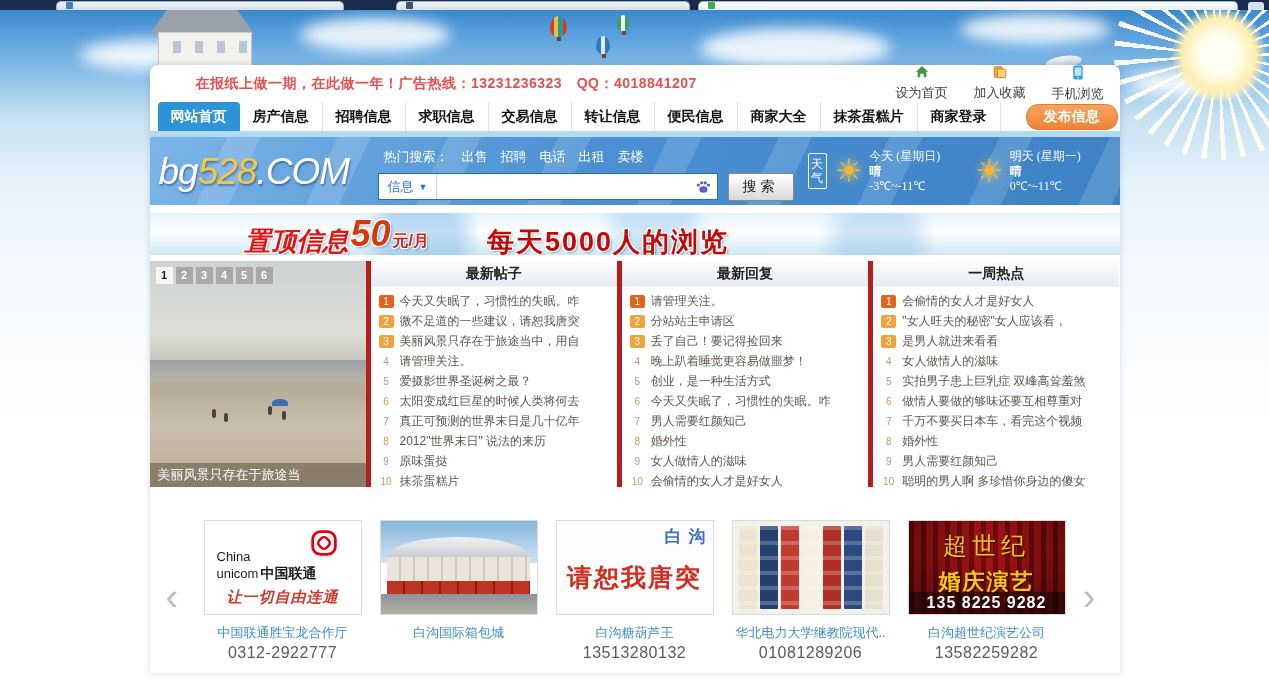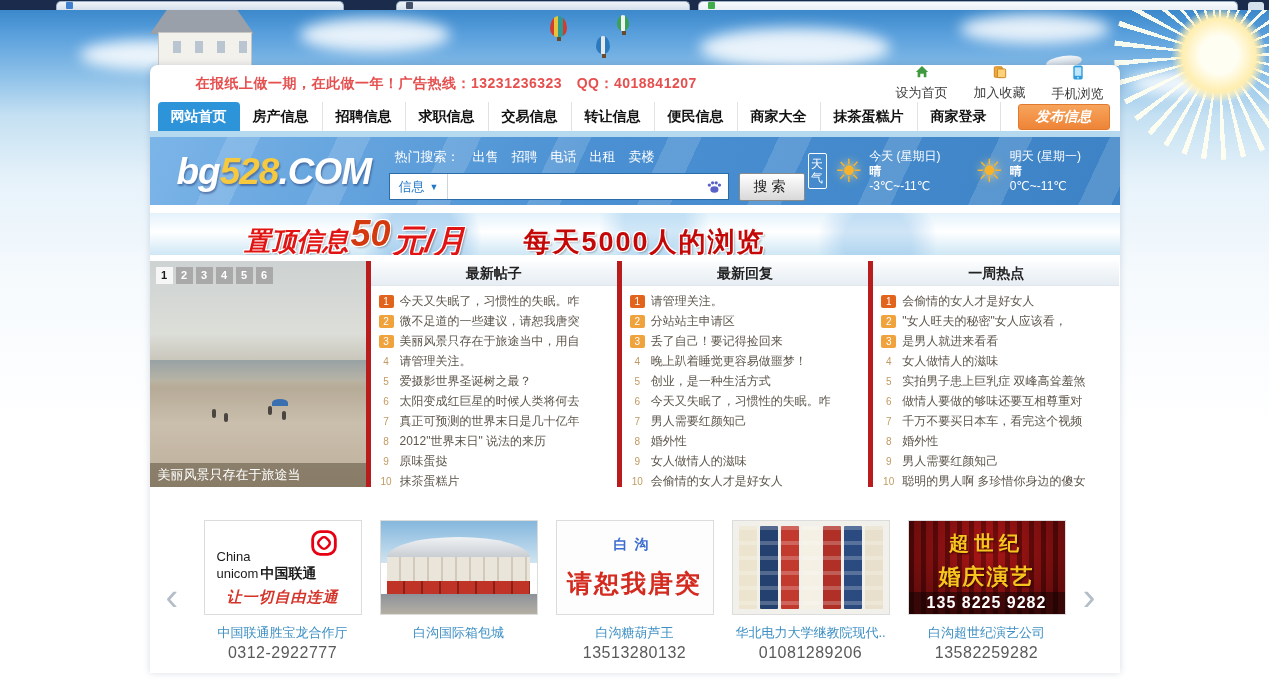--- a/index.html
+++ b/index.html
@@ -43,61 +43,61 @@
 
   .topstrip { height:37px; display:flex; align-items:center; justify-content:space-between; padding:0 16px 0 46px; }
   .adtext { color:#e5504f; font-size:14px; font-weight:bold; letter-spacing:.5px; }
   .toplinks { display:flex; gap:26px; align-items:center; font-size:13px; color:#3c3c3c; }
   .tl { display:flex; align-items:center; gap:5px; cursor:pointer; }
 
   
   .nav { display:flex; align-items:center; height:29px; padding-left:8px; }
   .nitem { padding:0 13px; line-height:29px; font-size:14px; font-weight:bold; color:#111; border-right:1px solid #e2e2e2; cursor:pointer; }
   .nitem.active { background:#2e94d9; color:#fff; border-radius:4px 4px 0 0; border-right:none; }
-  .publish { margin-left:auto; margin-right:10px; background:linear-gradient(#f7a45c,#ee8437); border:1px solid #e07a2e; color:#fff; font-size:14px; font-weight:bold; padding:3px 17px; border-radius:3px; cursor:pointer;font-style:italic; }
+  .publish { margin-left:auto; margin-right:2px; background:linear-gradient(#f7a45c,#ee8437); border:1px solid #e07a2e; color:#fff; font-size:14px; font-weight:bold; padding:3px 17px; border-radius:12px; cursor:pointer; }
   .navstrip { height:6px; background:#b5d9ee; }
 
   
   .masthead { height:68px; display:flex; align-items:center; position:relative; overflow:hidden;
       background:linear-gradient(115deg,#7cb5e8 0%,#4a90d2 45%,#3c82c5 100%); }
   .masthead::before { content:""; position:absolute; inset:0;
       background:repeating-linear-gradient(115deg,transparent 0 70px,rgba(255,255,255,.14) 70px 100px); }
-  .logo { position:relative; width:228px; padding-left:16px; color:#fff; font-style:italic; font-weight:bold; line-height:1; cursor:pointer;margin-left:11px; }
+  .logo { position:relative; width:228px; padding-left:9px; color:#fff; font-style:italic; font-weight:normal; line-height:1; cursor:pointer; }
   .logo .l1 { font-size:37px; letter-spacing:-1px; text-shadow:1px 2px 2px rgba(0,0,60,.35); }
   .logo .num { color:#f6c93f; }
   .logo .sub { font-size:19px; letter-spacing:7px; margin-top:4px; text-align:center; width:205px; }
   .mid { position:relative; flex:1; padding-top:6px; }
   .hotrow { color:#fff; font-size:13px; display:flex; gap:13px; margin-left:6px; }
   .hotkw { cursor:pointer; }
   .searchrow { display:flex; align-items:center; margin-top:7px; }
   .sbox { display:flex; align-items:center; background:#fff; border:1px solid #2a6da8; height:27px; width:340px; }
   .scat { display:flex; align-items:center; gap:5px; padding:0 9px; height:100%; color:#2377c8; font-size:13px; border-right:1px solid #ccd6df; cursor:pointer; }
   .scat .arr { font-size:9px; }
   .sinput { flex:1; border:none; outline:none; height:21px; font-size:13px; padding:0 6px; min-width:0; }
   .pawwrap { margin-right:6px; display:flex; }
   .sbtn { margin-left:10px; height:28px; width:66px; background:linear-gradient(#ffffff,#d8d8d8); border:1px solid #8a8a8a; border-radius:2px; font-size:14px; color:#222; letter-spacing:4px; cursor:pointer; font-family:inherit; }
   .weather { position:relative; width:314px; display:flex; align-items:center; color:#fff; padding-right:4px; }
   .wbox { border:1px solid #fff; border-radius:2px; width:19px; padding:3px 2px; font-size:12px; line-height:14px; text-align:center; word-break:break-all; margin:0 8px 0 2px; }
   .wday { display:flex; align-items:center; gap:6px; flex:1; }
   .wsun { font-size:32px; color:#f9b32a; text-shadow:0 0 9px rgba(255,225,130,.95); line-height:1; }
-  .winfo { font-size:12px; line-height:15px; white-space:nowrap; }
+  .winfo { font-size:12px; line-height:15px; white-space:nowrap;font-family:Liberation Serif, serif; }
   .winfo .cond { font-weight:bold; }
 
   
   .banner { height:42px; margin-top:8px; position:relative; display:flex; align-items:center; overflow:hidden;
       background:linear-gradient(180deg,#e4f2fb,#ffffff 45%,#cfe7f5); }
   .banner::before { content:""; position:absolute; inset:0;
       background:radial-gradient(circle at 28% 60%,rgba(120,180,230,.45) 0 36px,transparent 60px),
                  radial-gradient(circle at 52% 20%,rgba(140,195,235,.4) 0 30px,transparent 55px),
                  radial-gradient(circle at 75% 70%,rgba(120,180,230,.35) 0 34px,transparent 60px); }
   .banner > span { position:relative; }
   .outline-w { text-shadow:-1px -1px 0 #fff,1px -1px 0 #fff,-1px 1px 0 #fff,1px 1px 0 #fff,2px 2px 2px rgba(0,0,0,.25);margin-top:15px; }
   .bn-left { margin-left:95px; color:#e11414; font-size:26px; font-weight:bold; font-style:italic; }
   .bn-price { color:#d43a10; font-size:36px; font-weight:bold; font-style:italic; margin:0 2px; }
-  .bn-unit { color:#e11414; font-size:32px; font-weight:bold; font-style:italic; }
+  .bn-unit { color:#e11414; font-size:16px; font-weight:bold; }
   .bn-mid { margin-left:58px; color:#c40808; font-size:27px; font-weight:bold; letter-spacing:2px; }
   .bn-right { margin-left:42px; color:#1fb0c6; font-size:25px; font-weight:bold; font-style:italic; letter-spacing:1px; }
 
   
   .content { display:flex; margin-top:6px; height:226px; }
   .photo { width:216px; flex:none; position:relative; overflow:hidden; cursor:pointer;
       background:linear-gradient(180deg,#cdd2d2 0%,#dcded8 32%,#c6c2b6 46%,#b6ab97 56%,#cabead 72%,#bdb09a 100%); }
   .sea { position:absolute; top:44%; left:0; right:0; height:9%; background:linear-gradient(#98a2a4,#b8b4a6); }
   .person { position:absolute; width:4px; height:9px; background:#4a4540; border-radius:2px; }
   .parasol { position:absolute; width:16px; height:7px; background:#3a6fb0; border-radius:50% 50% 0 0; }
@@ -131,31 +131,31 @@
   .uc-en b { font-size:14px; margin-left:2px; }
   .uc-slogan { position:absolute; bottom:7px; left:0; right:0; text-align:center; color:#d4342a; font-weight:bold; font-style:italic; font-size:15px; letter-spacing:1px; }
 
   .bld-sky { position:absolute; inset:0 0 55% 0; background:linear-gradient(#85b7dd,#cfe4f2); }
   .bld-roof { position:absolute; left:4%; right:4%; top:17%; height:23%; background:linear-gradient(#f0f2f4,#c7ccd2); border-radius:100% 100% 0 0/190% 190% 0 0; }
   .bld-body { position:absolute; left:4%; right:4%; top:39%; height:26%; background:repeating-linear-gradient(90deg,#e9e5da 0 12px,#d1c9ba 12px 14px); }
   .bld-band { position:absolute; left:4%; right:4%; top:65%; height:13%; background:repeating-linear-gradient(90deg,#c03428 0 16px,#8e1f16 16px 18px); }
   .bld-ground { position:absolute; left:0; right:0; bottom:0; height:22%; background:linear-gradient(#8d9299,#b4afa3); }
 
   .tang { background:#fdfdfd; }
-  .tg-top { margin-top:15px; text-align:center; color:#3a6cd0; font-size:14px; font-weight:bold; letter-spacing:7px; }
+  .tg-top { margin-top:4px; text-align:right; color:#3a6cd0; font-size:17px; font-weight:bold; letter-spacing:7px; }
   .tg-main { margin-top:13px; text-align:center; color:#d42b20; font-size:25px; font-weight:bold; letter-spacing:2px; }
 
   .ribbons { display:flex; gap:3px; padding:5px 6px; background:#f2f0ea; }
   .rb { flex:1; border-radius:1px; background-image:repeating-linear-gradient(180deg,rgba(255,255,255,.22) 0 4px,transparent 4px 15px); }
   .s1{background-color:#ece4cf}.s2{background-color:#24406e}.s3{background-color:#c23a2e}.s4{background-color:#f4f0e4}
   .s5{background-color:#b03028}.s6{background-color:#2a4a80}.s7{background-color:#e8e0cc}
 
   .curtain { background:radial-gradient(ellipse at 50% 30%,#a81212,#5a0707 78%); }
   .curtain::before { content:""; position:absolute; inset:0; background:repeating-linear-gradient(90deg,rgba(0,0,0,.28) 0 5px,rgba(255,70,70,.08) 5px 12px); }
-  .ct1 { position:relative; margin-top:9px; text-align:center; color:#f6c51e; font-size:20px; font-weight:bold; letter-spacing:5px; text-shadow:1px 1px 2px #300; }
+  .ct1 { position:relative; margin-top:9px; text-align:center; color:#f6c51e; font-size:24px; font-weight:normal; letter-spacing:5px; text-shadow:1px 1px 2px #300; }
   .ct2 { position:relative; margin-top:5px; text-align:center; color:#f6c51e; font-size:22px; font-weight:bold; letter-spacing:2px; text-shadow:1px 1px 2px #300; }
   .ctph { position:absolute; bottom:0; left:0; right:0; background:rgba(18,4,4,.55); color:#fff; font-size:16px; font-weight:bold; text-align:center; line-height:22px; letter-spacing:1px; }
 </style>
 </head>
 <body>
 
 <div class="browserbar">
   <div class="btab bt1"></div>
   <div class="btab bt2"></div>
   <div class="btab bt3"></div>

